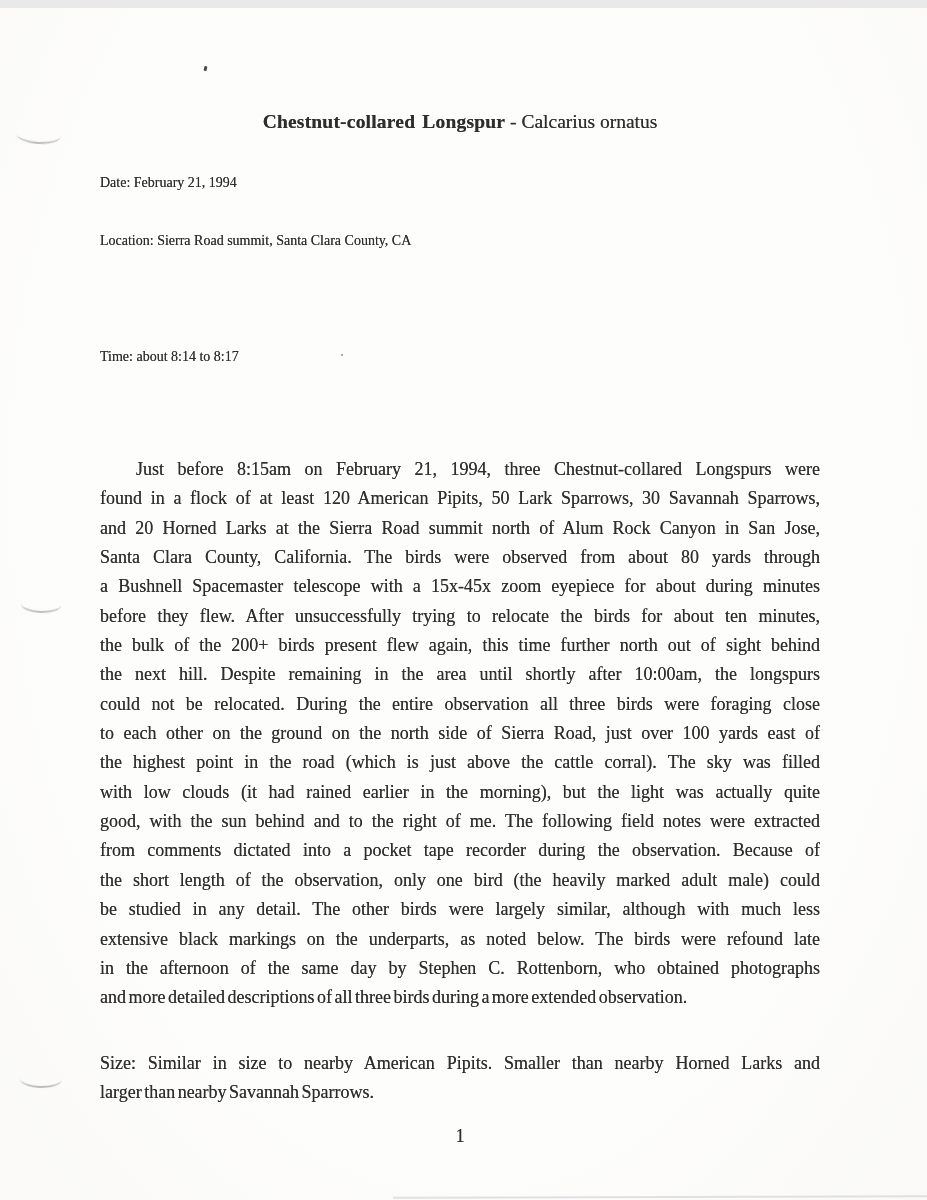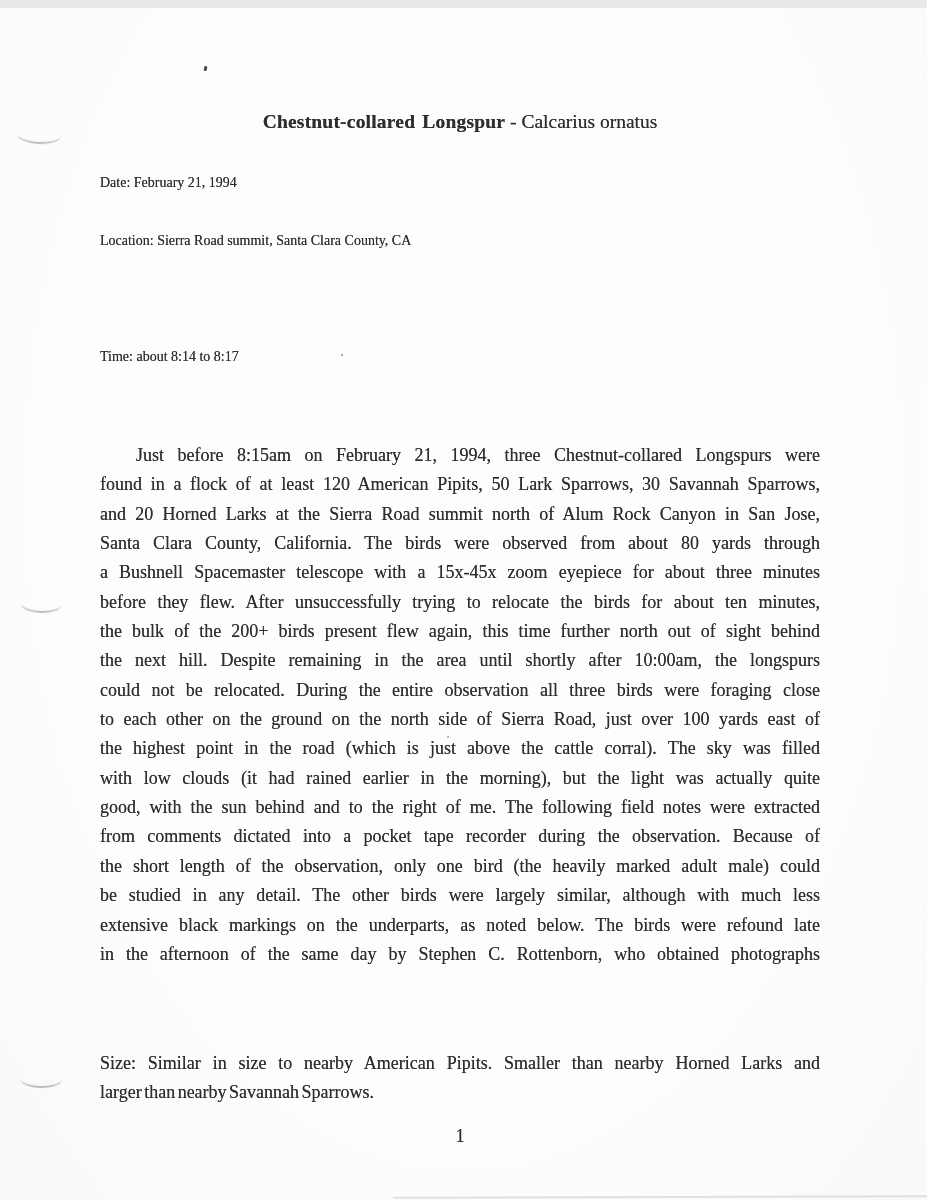--- a/index.html
+++ b/index.html
@@ -128,39 +128,40 @@
 <div class="page">
 
   <div class="title scan-text">
     <span class="bold">Chestnut-collared Longspur</span><span class="species"> - </span><span class="species">Calcarius ornatus</span>
   </div>
 
   <div class="meta-line scan-text" style="top:160px">Date: February 21, 1994</div>
   <div class="meta-line scan-text" style="top:218px">Location: Sierra Road summit, Santa Clara County, CA</div>
   <div class="meta-line scan-text" style="top:334px">Time: about 8:14 to 8:17</div>
 
-  <div class="paragraph indent-first" style="top:433px">
+  <div class="paragraph indent-first" style="top:447px">
       <div class="jline">Just before 8:15am on February 21, 1994, three Chestnut-collared Longspurs were</div>
       <div class="jline">found in a flock of at least 120 American Pipits, 50 Lark Sparrows, 30 Savannah Sparrows,</div>
       <div class="jline">and 20 Horned Larks at the Sierra Road summit north of Alum Rock Canyon in San Jose,</div>
       <div class="jline">Santa Clara County, California. The birds were observed from about 80 yards through</div>
-      <div class="jline">a Bushnell Spacemaster telescope with a 15x-45x zoom eyepiece for about three minutes</div>
+      <div class="jline">a Bushnell Spacemaster telescope with a 15x-45x zoom eyepiece for about during minutes</div>
       <div class="jline">before they flew. After unsuccessfully trying to relocate the birds for about ten minutes,</div>
       <div class="jline">the bulk of the 200+ birds present flew again, this time further north out of sight behind</div>
       <div class="jline">the next hill. Despite remaining in the area until shortly after 10:00am, the longspurs</div>
       <div class="jline">could not be relocated. During the entire observation all three birds were foraging close</div>
       <div class="jline">to each other on the ground on the north side of Sierra Road, just over 100 yards east of</div>
       <div class="jline">the highest point in the road (which is just above the cattle corral). The sky was filled</div>
       <div class="jline">with low clouds (it had rained earlier in the morning), but the light was actually quite</div>
       <div class="jline">good, with the sun behind and to the right of me. The following field notes were extracted</div>
       <div class="jline">from comments dictated into a pocket tape recorder during the observation. Because of</div>
       <div class="jline">the short length of the observation, only one bird (the heavily marked adult male) could</div>
       <div class="jline">be studied in any detail. The other birds were largely similar, although with much less</div>
       <div class="jline">extensive black markings on the underparts, as noted below. The birds were refound late</div>
       <div class="jline">in the afternoon of the same day by Stephen C. Rottenborn, who obtained photographs</div>
+      <div class="jline last">and more detailed descriptions of all three birds during a more extended observation.</div>
     </div>
 
   <div class="paragraph" style="top:1041px">
       <div class="jline">Size: Similar in size to nearby American Pipits. Smaller than nearby Horned Larks and</div>
       <div class="jline last">larger than nearby Savannah Sparrows.</div>
     </div>
 
   <div class="page-number scan-text">1</div>
 
   <div class="arc-mark arc-top"></div>

